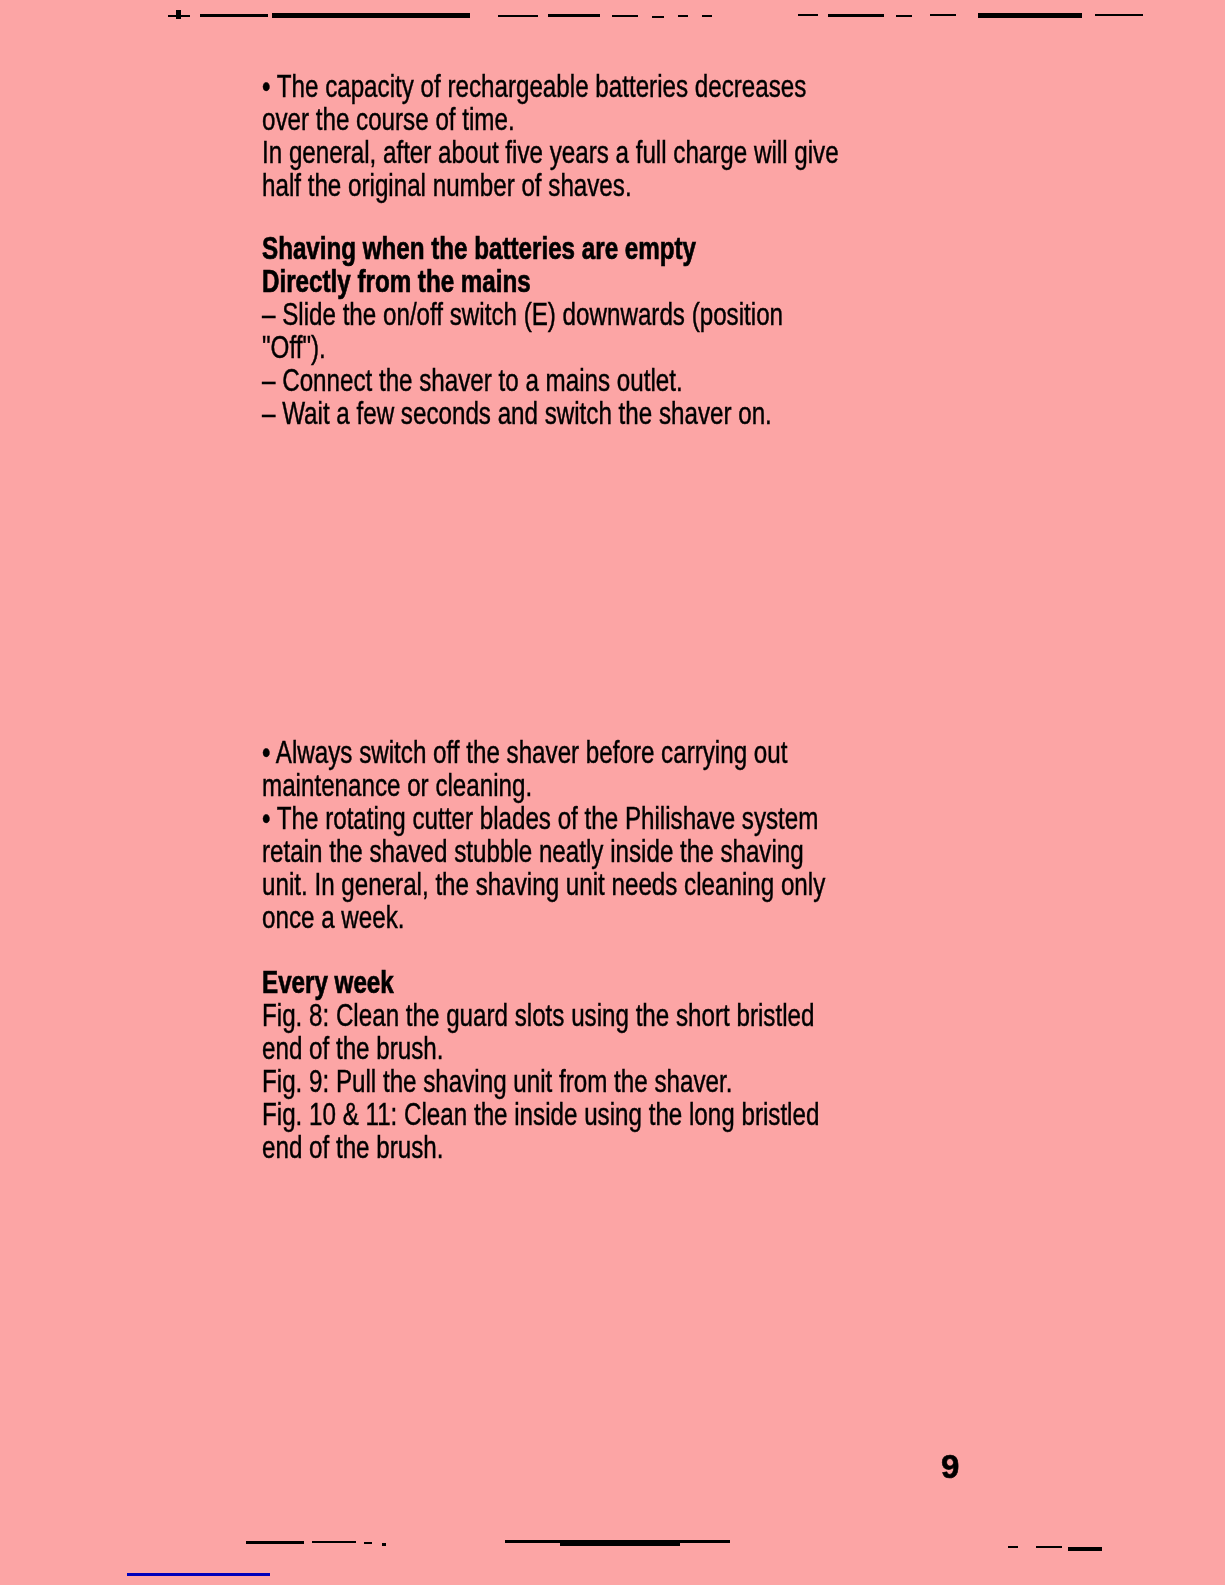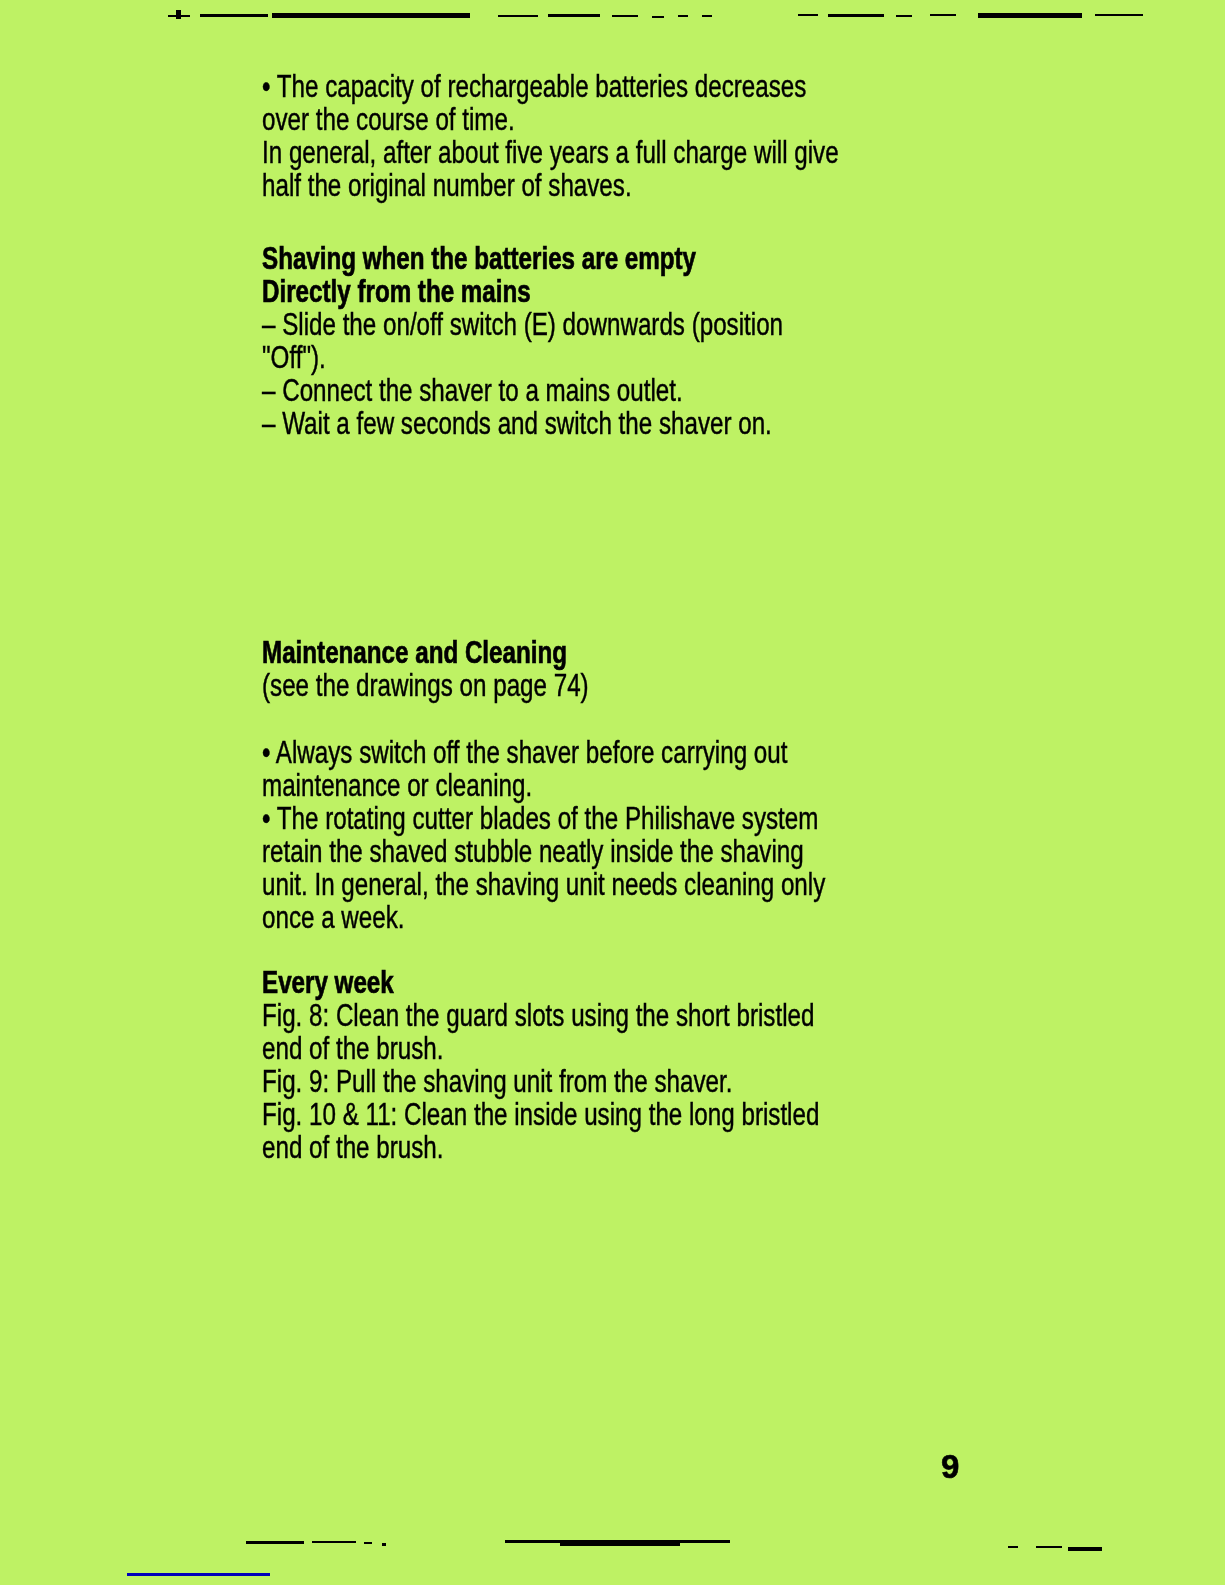--- a/index.html
+++ b/index.html
@@ -4,21 +4,21 @@
 <style>
   html, body {
     margin: 0;
     padding: 0;
     background: #ffffff;
   }
   .page {
     position: relative;
     width: 1225px;
     height: 1585px;
-    background: #bef264;
+    background: #fca5a5;
     overflow: hidden;
     font-family: "Liberation Sans", sans-serif;
     color: #000000;
   }
   .para {
     position: absolute;
     left: 262px;
     width: 930px;
   }
   .line {
@@ -81,34 +81,30 @@
     <i class="seg" style="left:1095px;top:14px;width:48px;height:2px"></i>
   </div>
 
   <div class="para" style="top:70px">
     <div class="line">• The capacity of rechargeable batteries decreases</div>
     <div class="line">over the course of time.</div>
     <div class="line">In general, after about five years a full charge will give</div>
     <div class="line">half the original number of shaves.</div>
   </div>
 
-  <div class="para" style="top:242px">
+  <div class="para" style="top:232px">
     <div class="line bold">Shaving when the batteries are empty</div>
     <div class="line bold">Directly from the mains</div>
     <div class="line">– Slide the on/off switch (E) downwards (position</div>
     <div class="line">"Off").</div>
     <div class="line">– Connect the shaver to a mains outlet.</div>
     <div class="line">– Wait a few seconds and switch the shaver on.</div>
   </div>
 
 
-  <div class="para" style="top:636px">
-    <div class="line bold">Maintenance and Cleaning</div>
-    <div class="line">(see the drawings on page 74)</div>
-  </div>
 
   <div class="para" style="top:736px">
     <div class="line">• Always switch off the shaver before carrying out</div>
     <div class="line">maintenance or cleaning.</div>
     <div class="line">• The rotating cutter blades of the Philishave system</div>
     <div class="line">retain the shaved stubble neatly inside the shaving</div>
     <div class="line">unit. In general, the shaving unit needs cleaning only</div>
     <div class="line">once a week.</div>
   </div>
 

